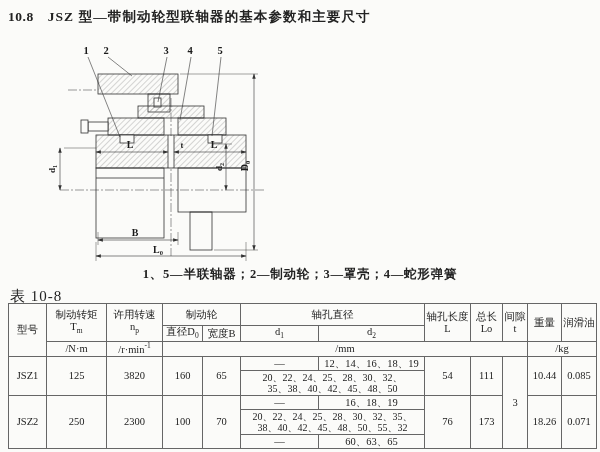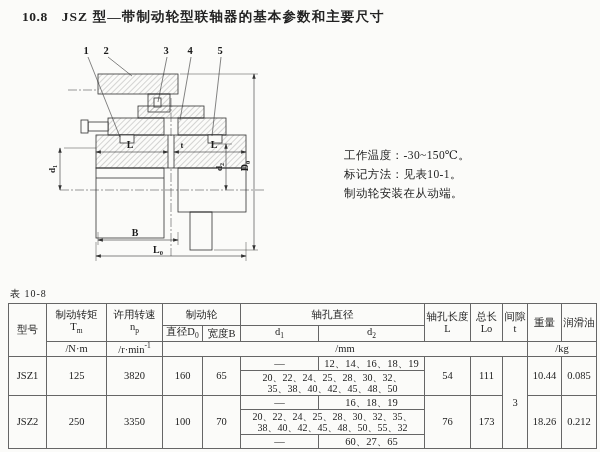--- a/index.html
+++ b/index.html
@@ -1,33 +1,33 @@
 <!DOCTYPE html>
 <html><head>
 <meta charset="utf-8">
 <style>
   html,body{margin:0;padding:0;}
   body{width:600px;height:452px;overflow:hidden;background:#fbfbf9;
        font-family:"Liberation Serif","DejaVu Serif",serif;color:#222;}
   .page{position:absolute;left:0;top:0;width:600px;height:452px;}
 
-  .title{position:absolute;left:22px;top:8px;font-size:13.5px;font-weight:700;
+  .title{position:absolute;left:8px;top:8px;font-size:13.5px;font-weight:700;
          letter-spacing:0.6px;white-space:nowrap;}
   .title .sec{margin-right:14px;letter-spacing:0.5px;}
   .title .txt{letter-spacing:1.1px;}
 
   .drawing{position:absolute;left:30px;top:44px;}
 
   .notes{position:absolute;left:344px;top:146px;font-size:11.5px;line-height:19px;
          color:#1e1e1e;letter-spacing:0.4px;}
 
   .caption{position:absolute;left:0;top:266px;width:600px;text-align:center;
            font-size:12.5px;font-weight:700;letter-spacing:0.8px;}
 
-  .table-label{position:absolute;left:10px;top:287px;font-size:10px;letter-spacing:1px;}
+  .table-label{position:absolute;left:10px;top:287px;font-size:15px;letter-spacing:1px;}
 
   table.spec{position:absolute;left:8px;top:303px;width:588px;border-collapse:collapse;
              table-layout:fixed;border:1.5px solid #444;}
   table.spec th,table.spec td{border:1px solid #666;font-weight:400;text-align:center;
              vertical-align:middle;padding:0;font-size:10.5px;line-height:1.12;
              overflow:hidden;white-space:nowrap;color:#222;}
   table.spec sub{font-size:7.5px;}
   table.spec sup{font-size:7.5px;}
   tr.h1{height:22px;} tr.h2{height:16px;} tr.h3{height:15px;padding-left:31px;}
   tr.b-s{height:14px;} tr.b-m{height:25px;}
@@ -118,26 +118,22 @@
       <text x="152" y="104" font-size="8.5">t</text>
       <text x="184" y="104">L</text>
       <text x="105" y="192">B</text>
       <text transform="rotate(-90 25 125)" x="25" y="125" font-size="9"><tspan>d</tspan><tspan dy="2" font-size="6">1</tspan></text>
       <text transform="rotate(-90 192 123)" x="192" y="123" font-size="9"><tspan>d</tspan><tspan dy="2" font-size="6">2</tspan></text>
       <text transform="rotate(-90 218 122)" x="218" y="122" font-size="10"><tspan>D</tspan><tspan dy="2" font-size="6.5">0</tspan></text>
       <text x="128" y="209"><tspan>L</tspan><tspan dy="2" font-size="6.5">0</tspan></text>
     </g>
   </svg>
 
-  <div class="notes">
-    <div>工作温度：-30~150℃。</div>
-    <div>标记方法：见表10-1。</div>
-    <div>制动轮安装在从动端。</div>
-  </div>
-
+
+  <div class="caption">1、5—半联轴器；2—制动轮；3—罩壳；4—蛇形弹簧</div>
 
   <div class="table-label">表 10-8</div>
 
   <table class="spec">
     <colgroup>
       <col style="width:38px">
         <col style="width:60px">
         <col style="width:56px">
       <col style="width:40px">
         <col style="width:38px">
@@ -207,36 +203,36 @@
       <tr class="b-m">
         <td colspan="2" class="dlist">
           <div>20、22、24、25、28、30、32、</div>
           <div>35、38、40、42、45、48、50</div>
         </td>
       </tr>
 
       <tr class="b-s">
         <td rowspan="3">JSZ2</td>
         <td rowspan="3">250</td>
-        <td rowspan="3">3350</td>
+        <td rowspan="3">2300</td>
         <td rowspan="3">100</td>
         <td rowspan="3">70</td>
         <td>—</td>
         <td>16、18、19</td>
         <td rowspan="3">76</td>
         <td rowspan="3">173</td>
         <td rowspan="3">18.26</td>
-        <td rowspan="3">0.212</td>
+        <td rowspan="3">0.071</td>
       </tr>
       <tr class="b-m">
         <td colspan="2" class="dlist">
           <div>20、22、24、25、28、30、32、35、</div>
           <div>38、40、42、45、48、50、55、32</div>
         </td>
       </tr>
       <tr class="b-s">
         <td>—</td>
-        <td>60、27、65</td>
+        <td>60、63、65</td>
       </tr>
     </tbody>
   </table>
 
 </div>
 
 </body></html>

